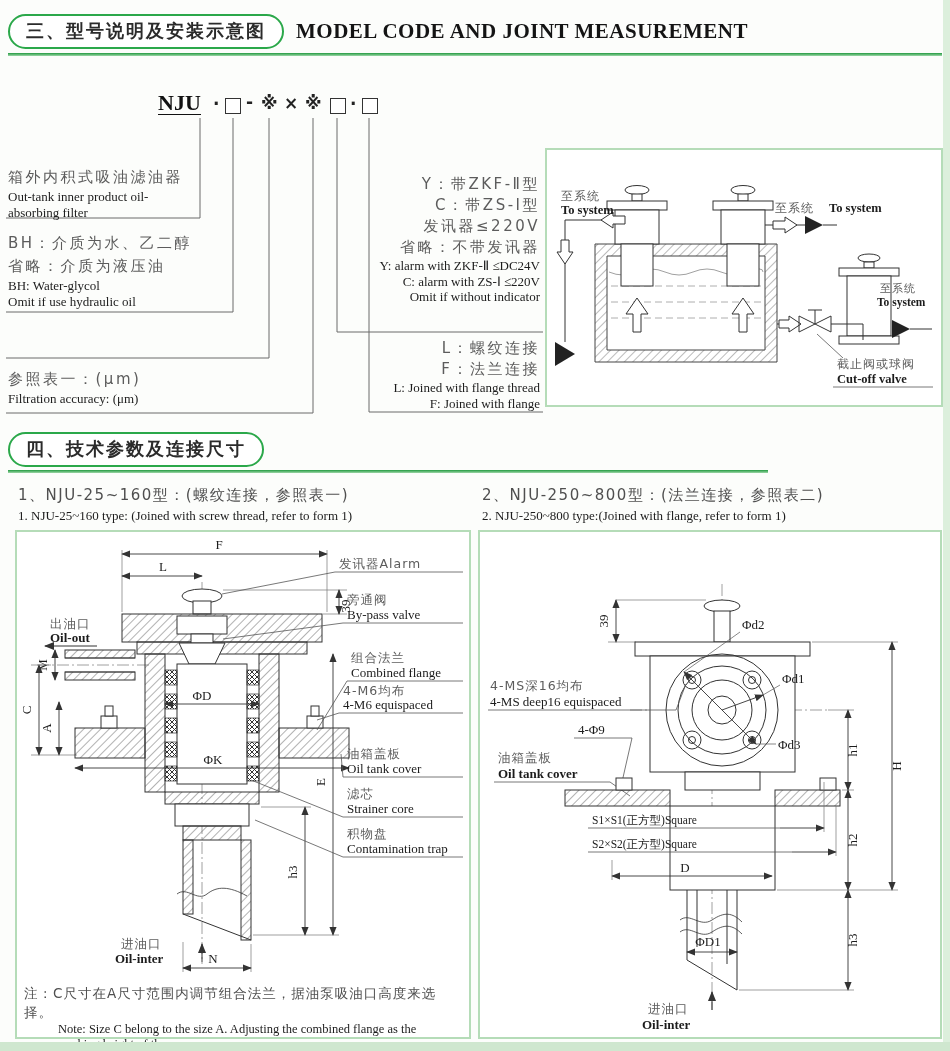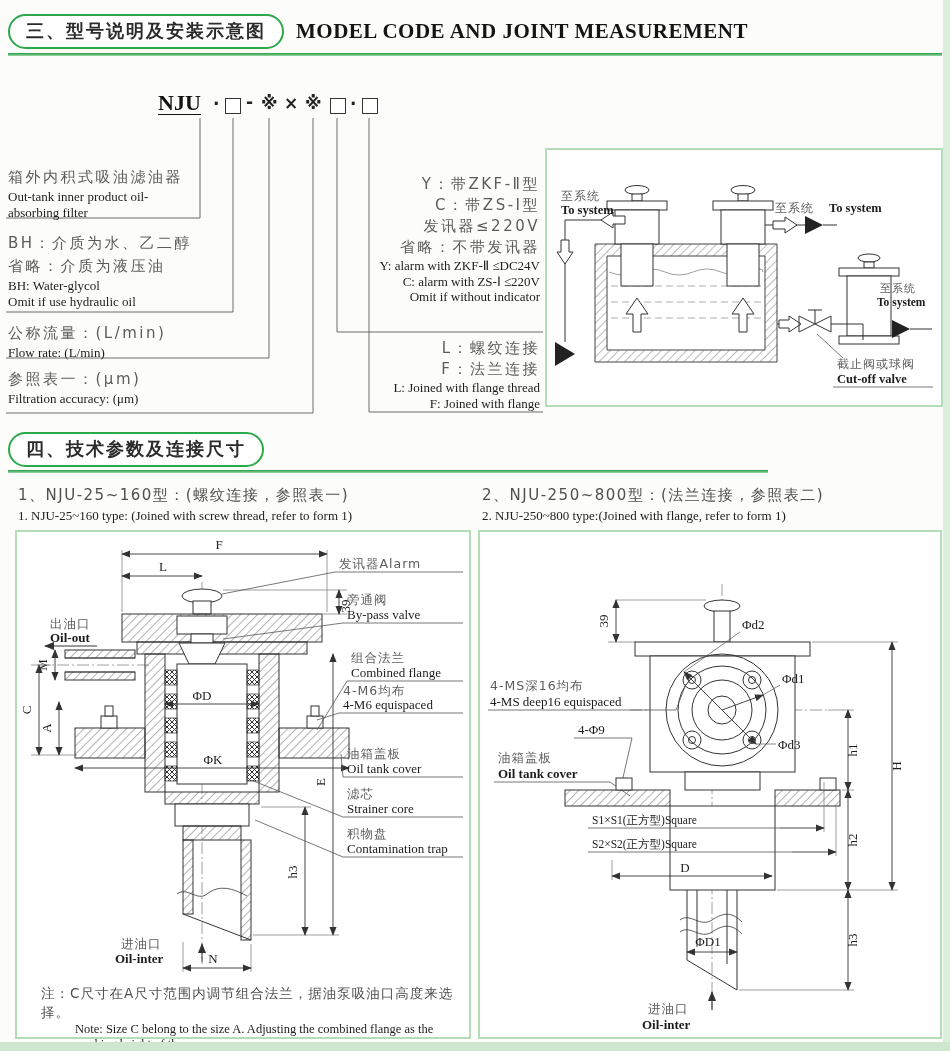--- a/index.html
+++ b/index.html
@@ -80,24 +80,20 @@
     <div class="ann-en">absorbing filter</div>
   </div>
 
   <div class="abs" style="left:8px;top:232px;width:240px;">
     <div class="ann-zh">BH：介质为水、乙二醇</div>
     <div class="ann-zh">省略：介质为液压油</div>
     <div class="ann-en">BH: Water-glycol</div>
     <div class="ann-en">Omit if use hydraulic oil</div>
   </div>
 
-  <div class="abs" style="left:8px;top:322px;width:240px;">
-    <div class="ann-zh">公称流量：(L/min)</div>
-    <div class="ann-en">Flow rate: (L/min)</div>
-  </div>
 
   <div class="abs" style="left:8px;top:368px;width:260px;">
     <div class="ann-zh">参照表一：(μm)</div>
     <div class="ann-en">Filtration accuracy: (μm)</div>
   </div>
 
   <div class="abs r" style="left:300px;top:174px;width:240px;">
     <div class="ann-zh" style="line-height:21px;">Y：带ZKF-Ⅱ型</div>
     <div class="ann-zh" style="line-height:21px;">C：带ZS-Ⅰ型</div>
     <div class="ann-zh" style="line-height:21px;">发讯器≤220V</div>
@@ -359,21 +355,21 @@
       <text class="sen" x="334" y="145" font-size="13">Combined flange</text>
       <text class="szh" x="326" y="163" font-size="12.5">4-M6均布</text>
       <text class="sen" x="326" y="177" font-size="13">4-M6 equispaced</text>
       <text class="szh" x="330" y="226" font-size="12.5">油箱盖板</text>
       <text class="sen" x="330" y="241" font-size="13">Oil tank cover</text>
       <text class="szh" x="330" y="266" font-size="12.5">滤芯</text>
       <text class="sen" x="330" y="281" font-size="13">Strainer core</text>
       <text class="szh" x="330" y="306" font-size="12.5">积物盘</text>
       <text class="sen" x="330" y="321" font-size="13">Contamination trap</text>
     </svg>
-    <div class="abs" style="left:24px;top:452px;width:430px;">
+    <div class="abs" style="left:7px;top:452px;width:430px;">
       <div class="note-zh">注：C尺寸在A尺寸范围内调节组合法兰，据油泵吸油口高度来选择。</div>
       <div class="note-en">Note: Size C belong to the size A. Adjusting the combined flange as the</div>
       <div class="note-en">working height of the pump.</div>
     </div>
   </div>
 
   <div class="gbox" style="left:478px;top:530px;width:460px;height:505px;">
     <svg width="456" height="501" viewBox="0 0 456 501">
 
       <g stroke="#888" stroke-width="0.8" stroke-dasharray="12 3 2 3">

